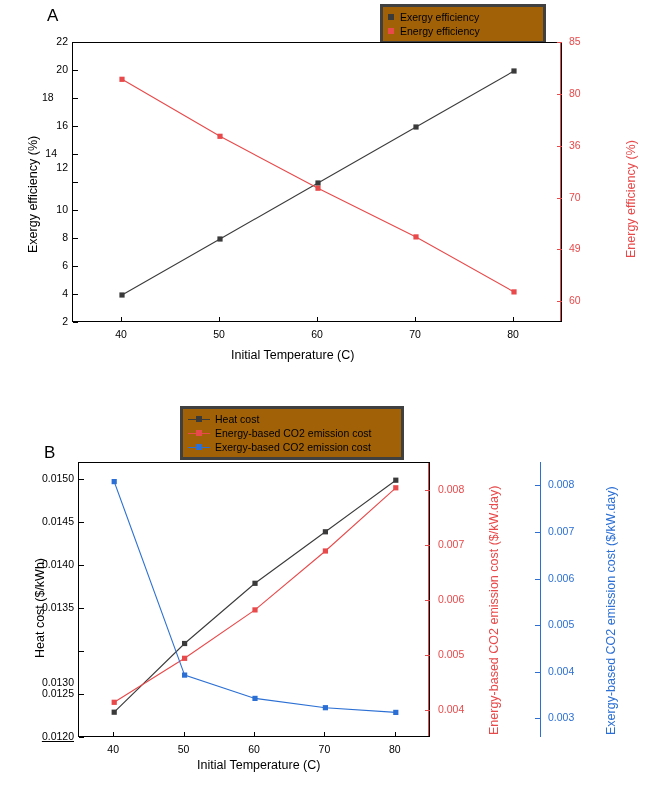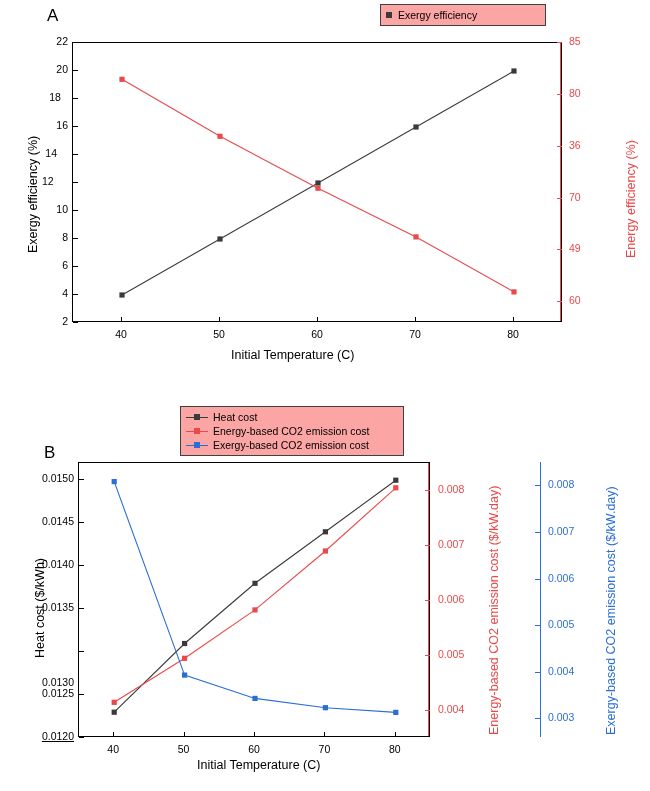--- a/index.html
+++ b/index.html
@@ -66,22 +66,22 @@
   }
   .axis-title.vertical {
     transform-origin: 0 0;
     transform: rotate(-90deg);
   }
 
   
   .legend {
     position: absolute;
     box-sizing: border-box;
-    border: 1px solid #404040;
-    background: #fca5a5;
+    border: 3px solid #404040;
+    background: #a16207;
     padding: 3px 6px 3px 5px;
   }
   .legend-row {
     display: flex;
     align-items: center;
     height: 14px;
     white-space: nowrap;
   }
   .legend-marker {
     width: 6px;
@@ -119,20 +119,24 @@
 <body>
 
 <div class="panel" id="panel-a">
 
   <div class="panel-letter" style="left:47px; top:6px;">A</div>
 
   <div class="legend" id="legend-a" style="left:380px; top:4px; width:166px;">
     <div class="legend-row">
       <span class="legend-marker" style="background: rgb(58, 58, 58);"></span>
       <span class="legend-label">Exergy efficiency</span>
+    </div>
+    <div class="legend-row">
+      <span class="legend-marker" style="background: rgb(232, 73, 74);"></span>
+      <span class="legend-label">Energy efficiency</span>
     </div>
   </div>
 
   <div class="plot-frame" id="frame-a" style="left:72px; top:42px; width:490px; height:280px;">
     <svg width="490" height="280" viewBox="0 0 490 280">
 
       <polyline id="a-series-0-line" fill="none" stroke="#3a3a3a" stroke-width="1.1" points="49.0,252.0 147.0,196.0 245.0,140.0 343.0,84.0 441.0,28.0"></polyline>
       <g id="a-series-0-markers">
           <rect x="46.4" y="249.4" width="5.2" height="5.2" fill="#3a3a3a" class="marker"></rect>
           <rect x="144.4" y="193.4" width="5.2" height="5.2" fill="#3a3a3a" class="marker"></rect>
@@ -168,27 +172,27 @@
       <div class="tick-label" style="left: 42px; top: 315px; color: rgb(0, 0, 0); width: 26px; text-align: right;">2</div>
       <div class="tick" style="left: 73px; top: 294px; width: 5px; height: 1px; background: rgb(0, 0, 0);"></div>
       <div class="tick-label" style="left: 42px; top: 287px; color: rgb(0, 0, 0); width: 26px; text-align: right;">4</div>
       <div class="tick" style="left: 73px; top: 266px; width: 5px; height: 1px; background: rgb(0, 0, 0);"></div>
       <div class="tick-label" style="left: 42px; top: 259px; color: rgb(0, 0, 0); width: 26px; text-align: right;">6</div>
       <div class="tick" style="left: 73px; top: 238px; width: 5px; height: 1px; background: rgb(0, 0, 0);"></div>
       <div class="tick-label" style="left: 42px; top: 231px; color: rgb(0, 0, 0); width: 26px; text-align: right;">8</div>
       <div class="tick" style="left: 73px; top: 210px; width: 5px; height: 1px; background: rgb(0, 0, 0);"></div>
       <div class="tick-label" style="left: 42px; top: 203px; color: rgb(0, 0, 0); width: 26px; text-align: right;">10</div>
       <div class="tick" style="left: 73px; top: 182px; width: 5px; height: 1px; background: rgb(0, 0, 0);"></div>
-      <div class="tick-label" style="left: 42px; top: 175px; color: rgb(0, 0, 0); width: 26px; ">12</div>
+      <div class="tick-label" style="left: 42px; top: 161px; color: rgb(0, 0, 0); width: 26px; text-align: right;">12</div>
       <div class="tick" style="left: 73px; top: 154px; width: 5px; height: 1px; background: rgb(0, 0, 0);"></div>
       <div class="tick-label" style="left: 31px; top: 147px; color: rgb(0, 0, 0); width: 26px; text-align: right;">14</div>
       <div class="tick" style="left: 73px; top: 126px; width: 5px; height: 1px; background: rgb(0, 0, 0);"></div>
       <div class="tick-label" style="left: 42px; top: 119px; color: rgb(0, 0, 0); width: 26px; text-align: right;">16</div>
       <div class="tick" style="left: 73px; top: 98px; width: 5px; height: 1px; background: rgb(0, 0, 0);"></div>
-      <div class="tick-label" style="left: 42px; top: 91px; color: rgb(0, 0, 0); width: 26px; text-align: center;">18</div>
+      <div class="tick-label" style="left: 42px; top: 91px; color: rgb(0, 0, 0); width: 26px; text-align: left;">18</div>
       <div class="tick" style="left: 73px; top: 70px; width: 5px; height: 1px; background: rgb(0, 0, 0);"></div>
       <div class="tick-label" style="left: 42px; top: 63px; color: rgb(0, 0, 0); width: 26px; text-align: right;">20</div>
       <div class="tick" style="left: 73px; top: 42px; width: 5px; height: 1px; background: rgb(0, 0, 0);"></div>
       <div class="tick-label" style="left: 42px; top: 35px; color: rgb(0, 0, 0); width: 26px; text-align: right;">22</div>
       <div class="tick" style="left: 557px; top: 301.259px; width: 5px; height: 1px; background: rgb(232, 73, 74);"></div>
       <div class="tick-label" style="left: 569px; top: 294.259px; color: rgb(232, 73, 74); width: 26px; text-align: left;">60</div>
       <div class="tick" style="left: 557px; top: 249.407px; width: 5px; height: 1px; background: rgb(232, 73, 74);"></div>
       <div class="tick-label" style="left: 569px; top: 242.407px; color: rgb(232, 73, 74); width: 26px; text-align: left;">49</div>
       <div class="tick" style="left: 557px; top: 197.556px; width: 5px; height: 1px; background: rgb(232, 73, 74);"></div>
       <div class="tick-label" style="left: 569px; top: 190.556px; color: rgb(232, 73, 74); width: 26px; text-align: left;">70</div>

